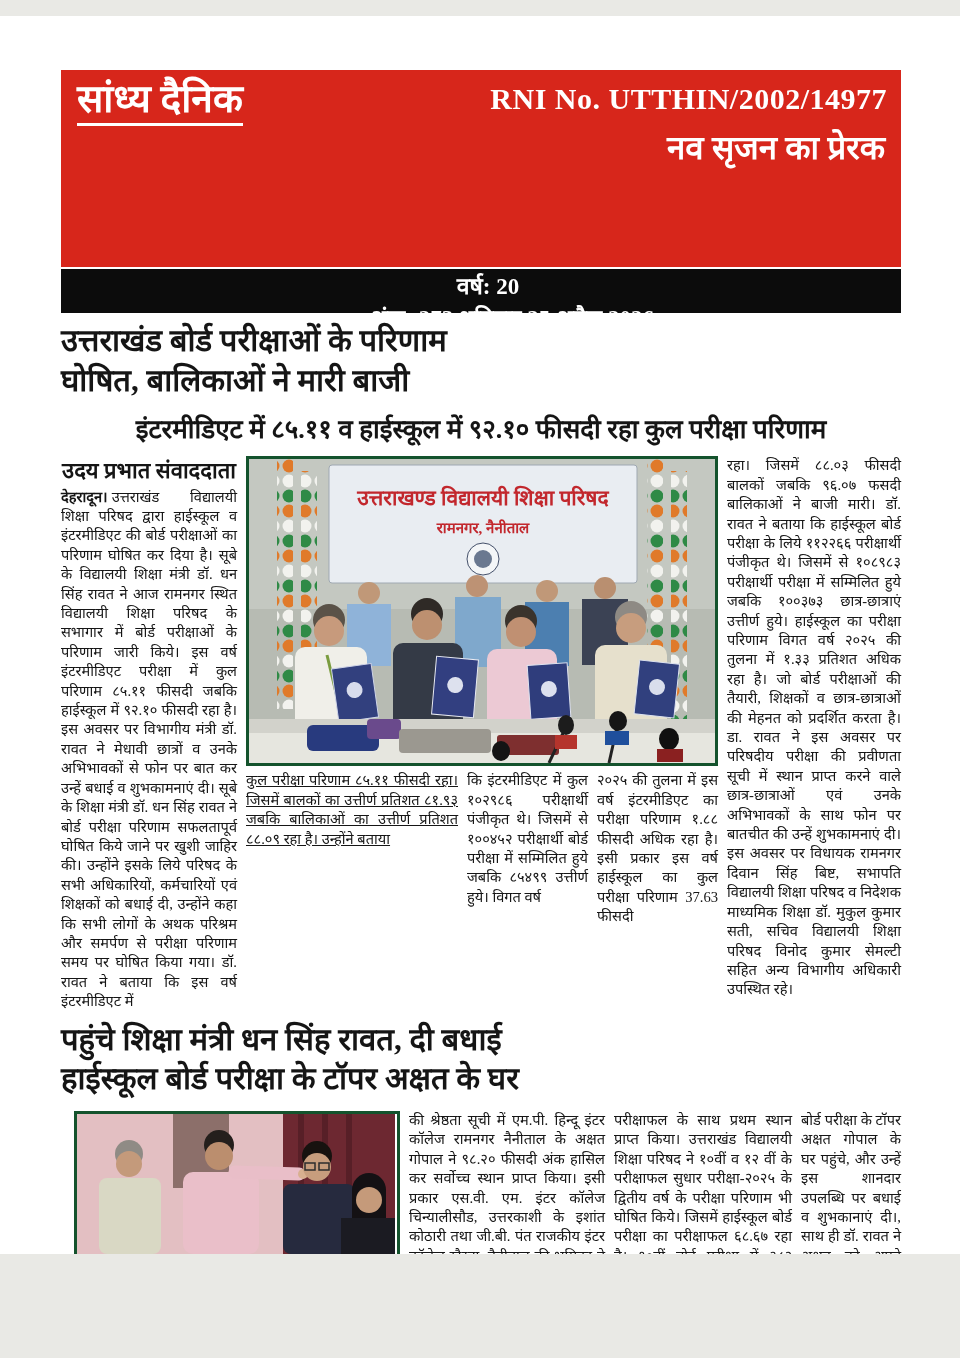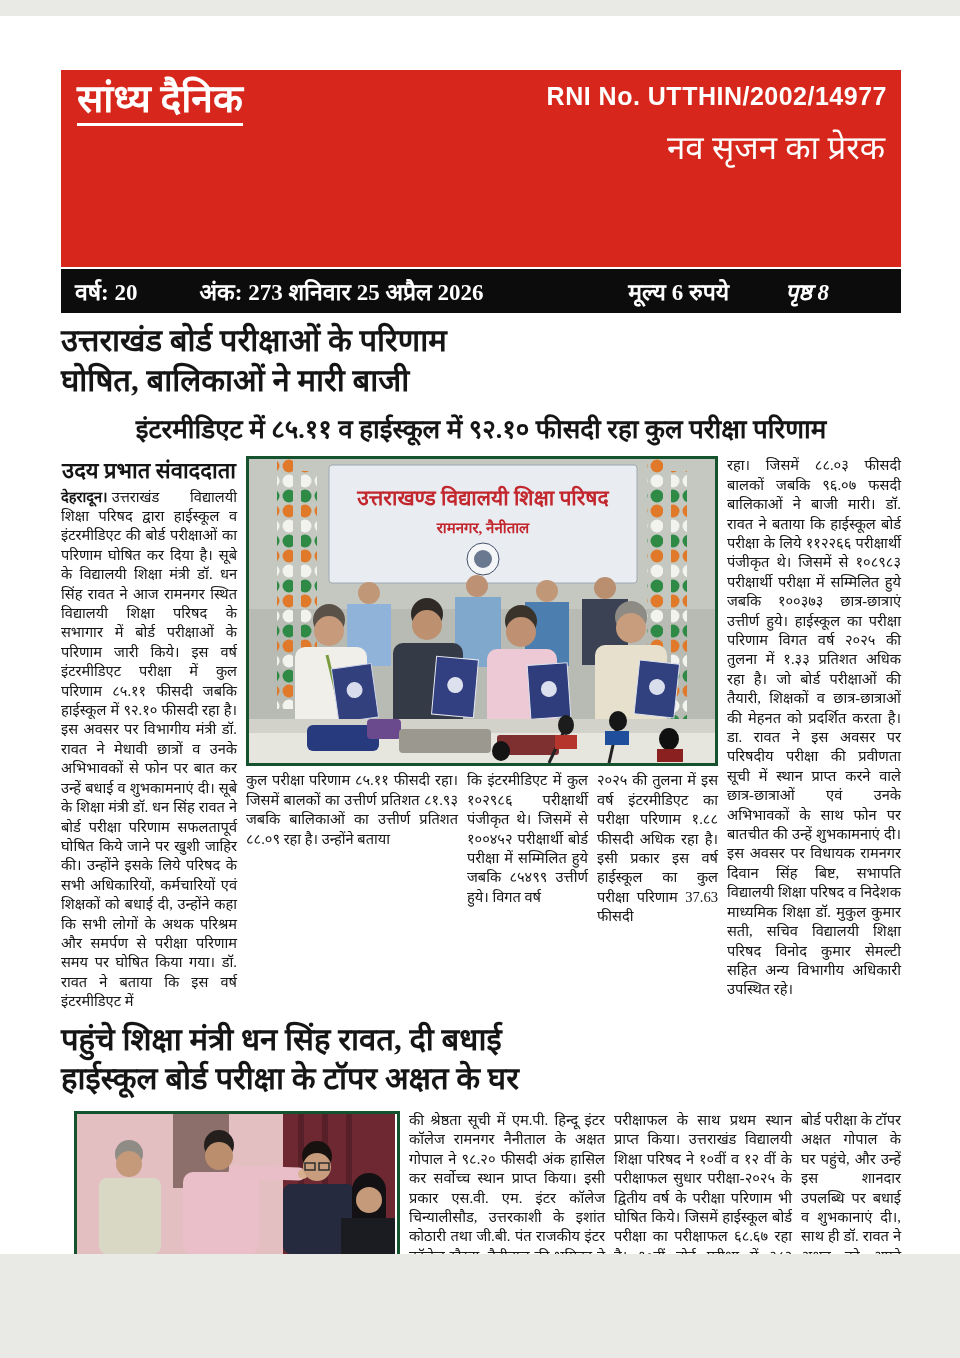--- a/index.html
+++ b/index.html
@@ -4,48 +4,48 @@
 <style>
   html,body{margin:0;padding:0;background:#e9e9e5;}
   .page{position:relative;width:960px;height:1238px;margin:16px auto;background:#ffffff;
         font-family:"Liberation Serif","DejaVu Sans",serif;color:#151515;overflow:hidden;}
   .inner{position:absolute;left:61px;top:54px;width:840px;}
 
   
   .masthead{background:#d7261b;height:197px;position:relative;color:#fff;overflow:hidden;}
   .m-top{display:flex;justify-content:space-between;align-items:flex-start;padding:8px 14px 0 16px;}
   .edition{font-size:39px;font-weight:bold;line-height:1.1;border-bottom:3px solid #fff;padding-bottom:2px;}
-  .rni{font-family:Liberation Sans, sans-serif;font-size:25px;font-weight:bold;letter-spacing:.5px;margin-top:4px;text-align:center;}
+  .rni{font-family:Liberation Serif, serif;font-size:30px;font-weight:bold;letter-spacing:.5px;margin-top:4px;text-align:center;}
   .mast-title{font-size:94px;font-weight:bold;text-align:center;line-height:.98;margin-top:-12px;letter-spacing:1px;white-space:nowrap;}
-  .tagline{font-size:33px;font-weight:normal;text-align:right;padding-right:16px;margin-top:-2px;padding-left:34px;}
+  .tagline{font-size:33px;font-weight:bold;text-align:right;padding-right:16px;margin-top:-2px;padding-left:34px;}
 
   
   .datebar{background:#0c0c0c;color:#fff;height:44px;margin-top:2px;display:flex;align-items:center;
-           font-weight:bold;font-size:23px;}
+           font-weight:bold;font-size:23px;flex-direction:column;}
   .db-year{margin-left:14px;}
   .db-issue{margin-left:62px;}
   .db-price{margin-left:auto;}
   .db-page{margin-left:56px;margin-right:72px;font-style:italic;}
 
   
   .headline{font-weight:bold;text-align:left;font-size:31px;line-height:1.28;margin-top:8px;white-space:nowrap;}
   .subhead{font-weight:bold;text-align:center;font-size:26px;margin-top:10px;white-space:nowrap;}
 
   
   .bodytxt{font-size:14.6px;line-height:1.33;text-align:justify;}
   .byline{font-weight:bold;text-align:center;font-size:22px;margin-bottom:2px;}
   .lead-city{font-weight:bold;margin-right:4px;}
 
   .story1{display:flex;gap:9px;margin-top:10px;}
   .s1-col1{flex:0 0 176px;}
   .s1-center{flex:0 0 468px;}
   .s1-col5{flex:1;}
   .photo-frame{border:3px solid #14532d;line-height:0;}
   .underphoto{display:flex;gap:9px;margin-top:5px;}
-  .u1{flex:0 0 212px;}
+  .u1{flex:0 0 212px;text-decoration:underline;}
   .u2{flex:1;}
   .u3{flex:1;}
 
   .story2{display:flex;gap:9px;margin-top:12px;}
   .s2-left{flex:0 0 336px;}
   .s2-photo{margin-left:13px;width:320px;}
   .s2-below{display:flex;gap:9px;margin-top:6px;}
   .b1{flex:0 0 166px;}
   .b2{flex:1;}
   .s2-colA{flex:0 0 196px;}

